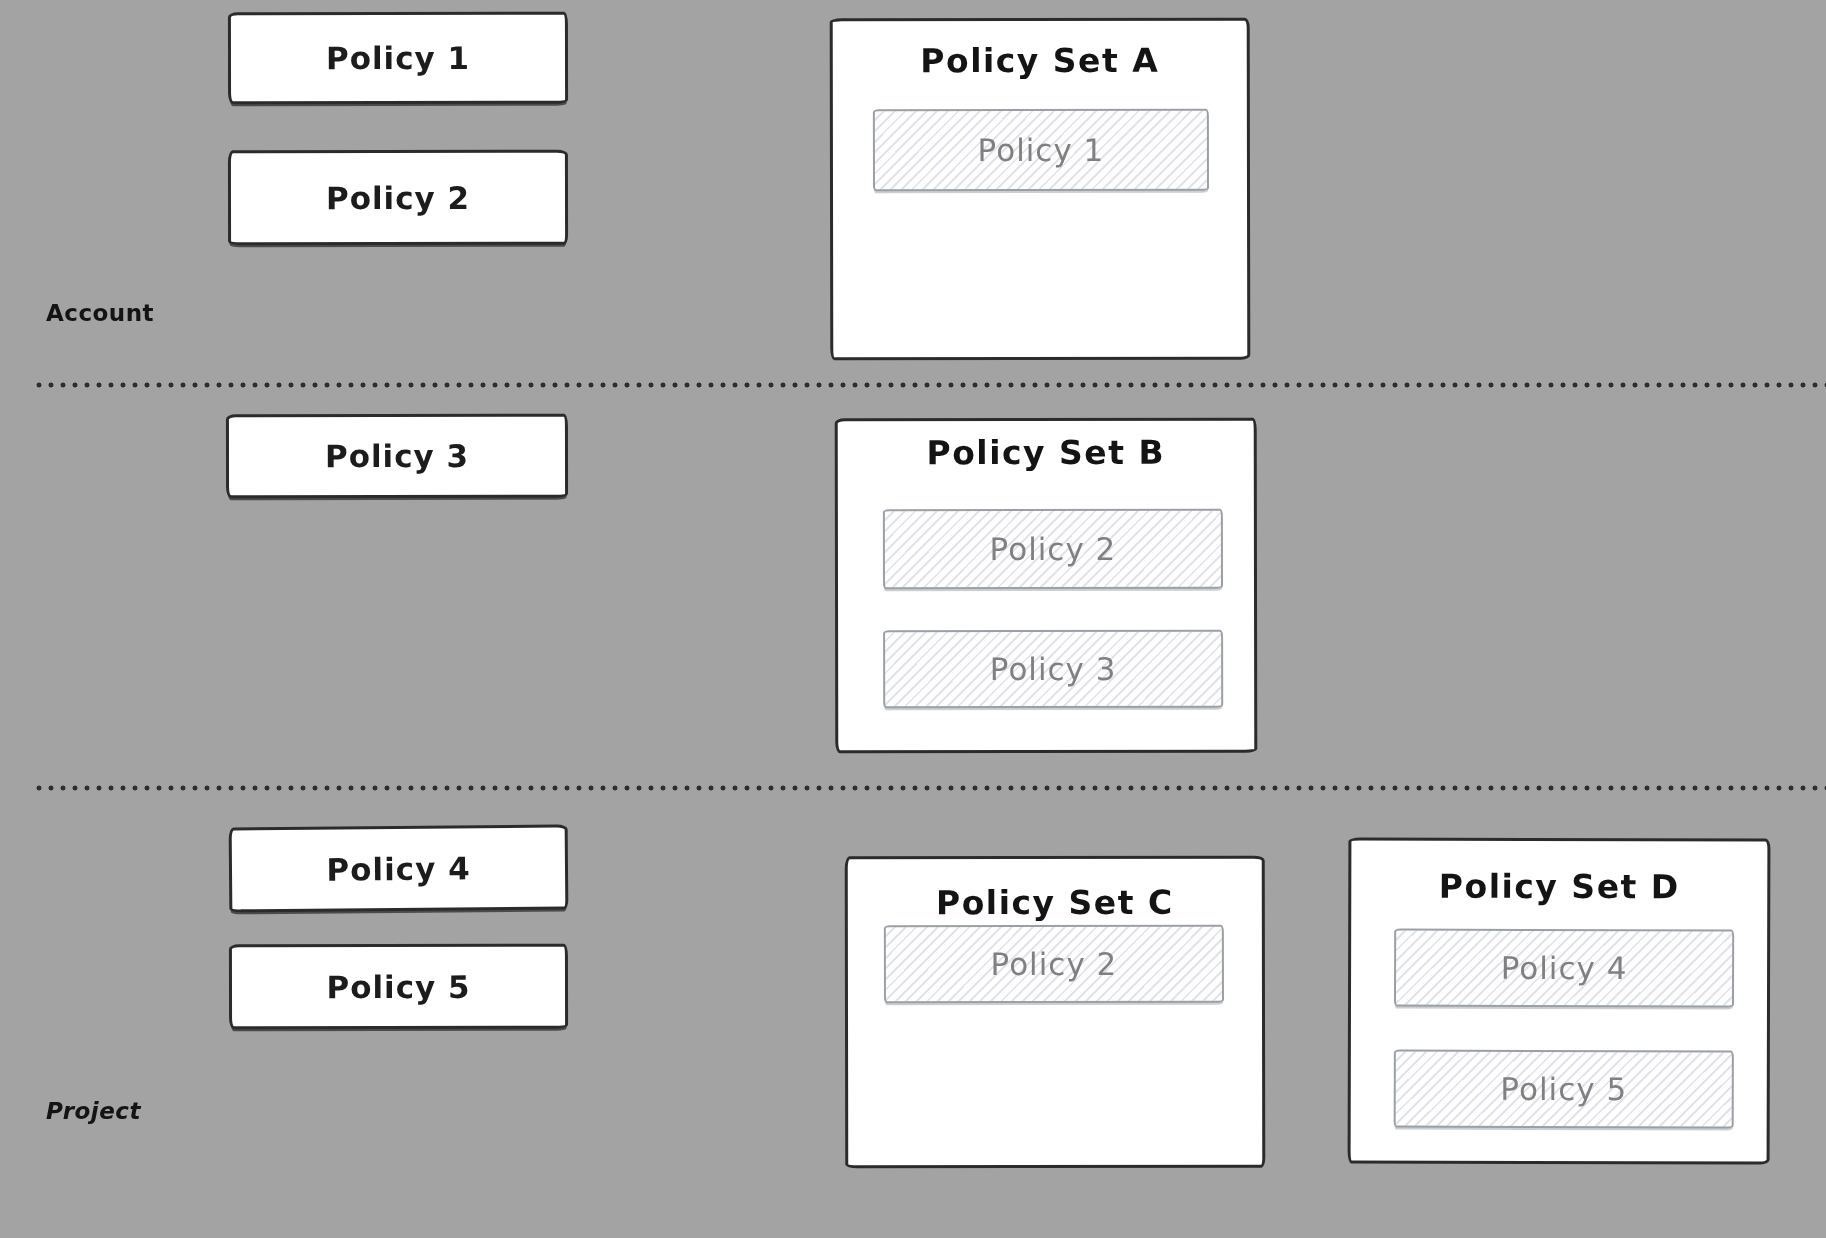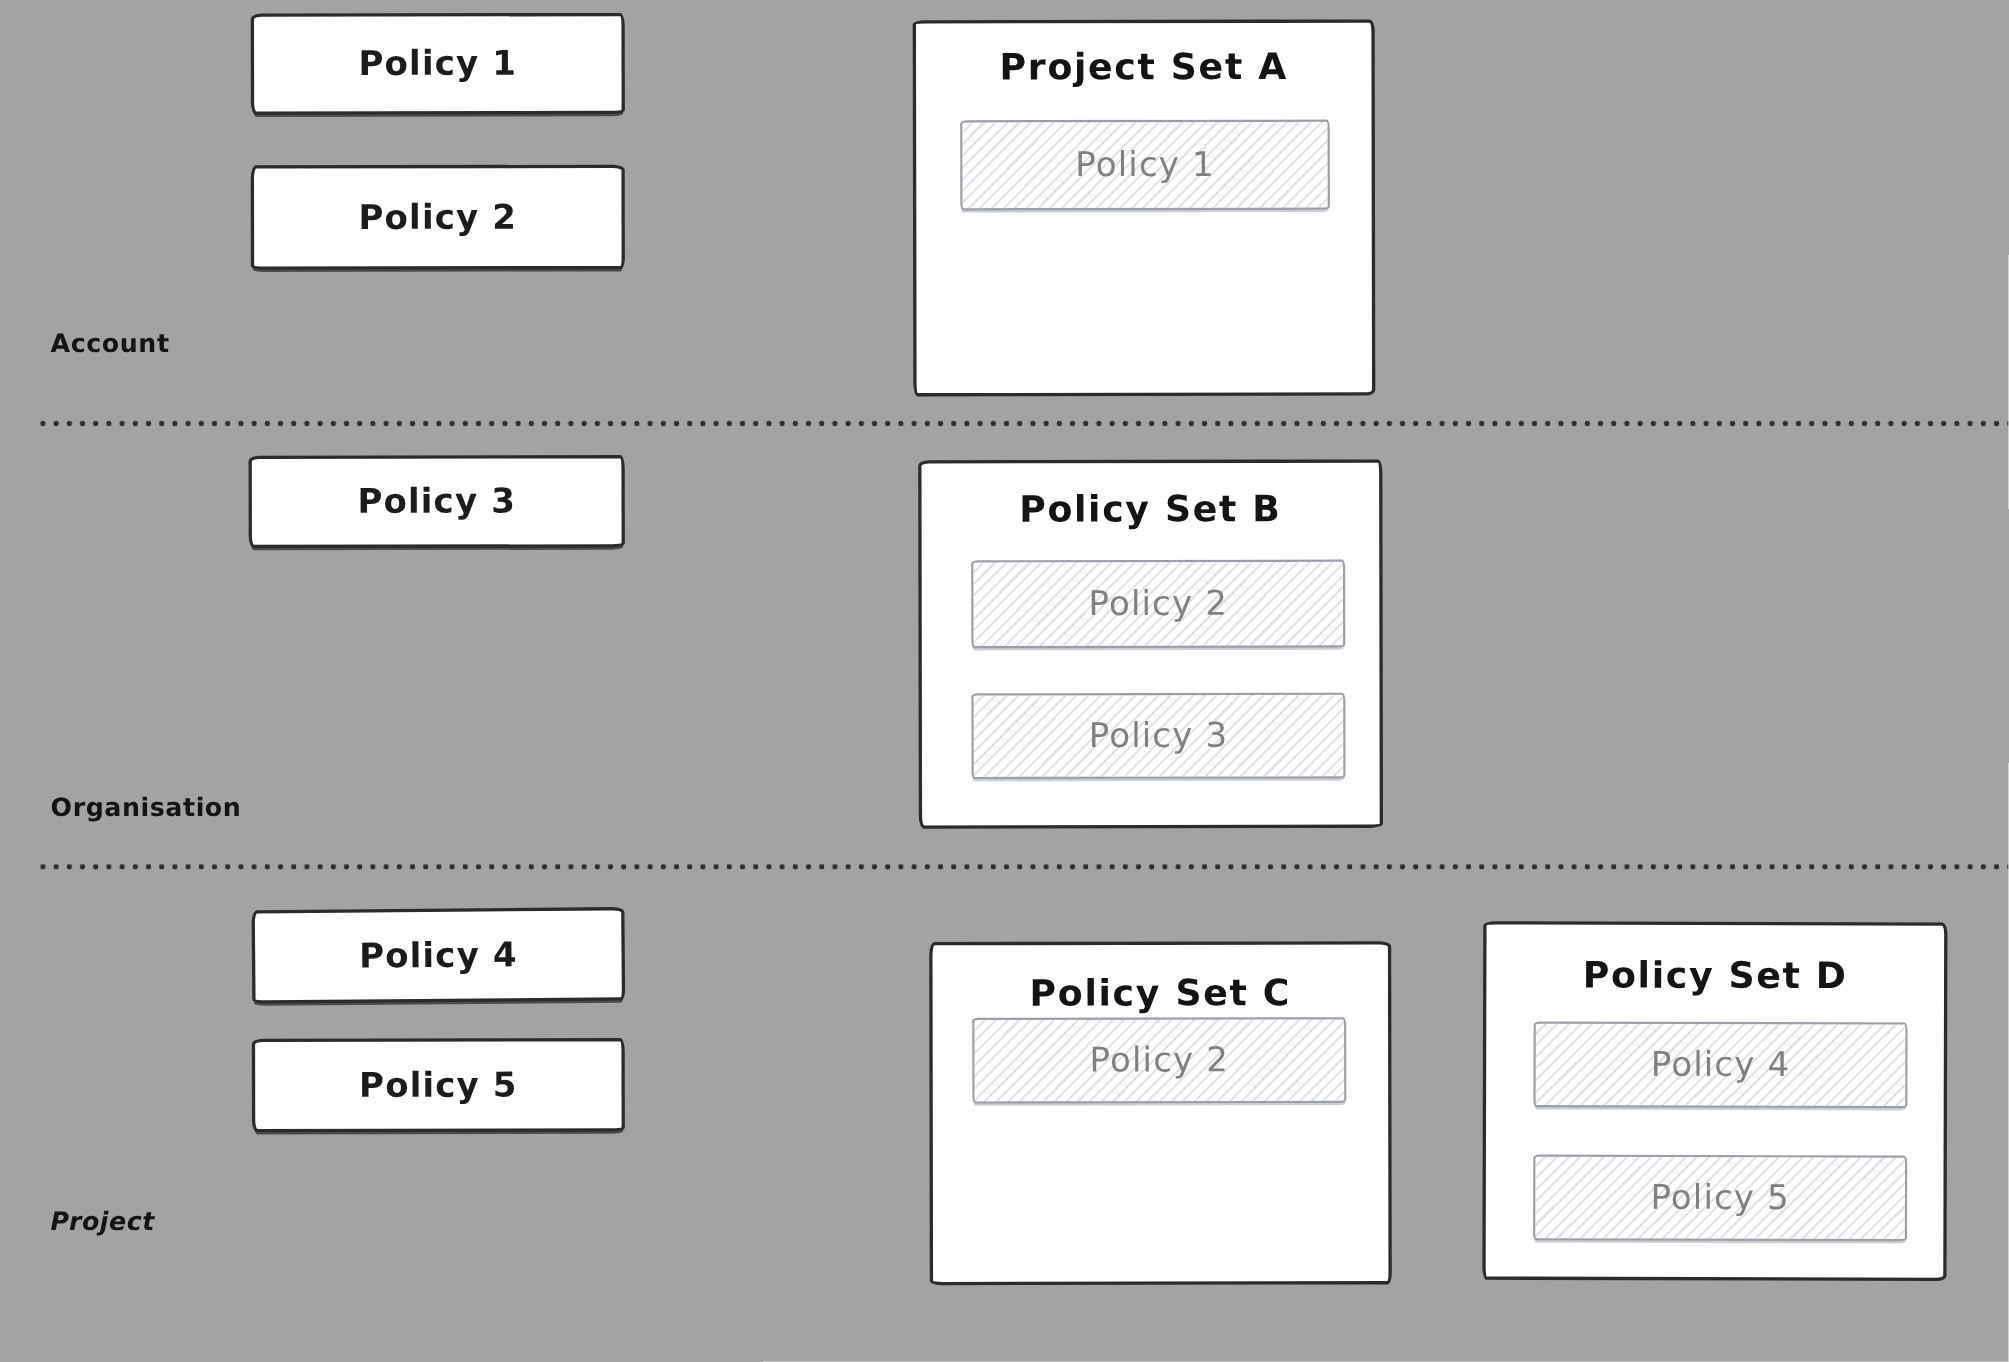--- a/index.html
+++ b/index.html
@@ -103,45 +103,44 @@
 
   <div class="policy-box sketch wob-a tilt-n" style="left:228px; top:12px; width:340px; height:92px;">
     <span>Policy 1</span>
   </div>
 
   <div class="policy-box sketch wob-b tilt-n" style="left:228px; top:150px; width:340px; height:95px;">
     <span>Policy 2</span>
   </div>
 
   <div class="policy-set sketch wob-c tilt-n" style="left:830px; top:18px; width:420px; height:342px;">
-    <div class="set-title" style="top:20px;">Project Set A</div>
+    <div class="set-title" style="top:20px;">Policy Set A</div>
     <div class="member-box" style="left:40px; top:88px; width:336px; height:82px;">
       <span>Policy 1</span>
     </div>
   </div>
 
   <div class="level-label" style="left:46px; top:300px;">Account</div>
 
   <div class="divider" style="top:382px;"></div>
 
   <div class="policy-box sketch wob-a tilt-n" style="left:226px; top:414px; width:342px; height:84px;">
     <span>Policy 3</span>
   </div>
 
   <div class="policy-set sketch wob-a tilt-n" style="left:835px; top:418px; width:422px; height:335px;">
-    <div class="set-title" style="top:22px;">Policy Set B</div>
+    <div class="set-title" style="top:12px;">Policy Set B</div>
     <div class="member-box" style="left:45px; top:88px; width:340px; height:80px;">
       <span>Policy 2</span>
     </div>
     <div class="member-box" style="left:45px; top:209px; width:340px; height:78px;">
       <span>Policy 3</span>
     </div>
   </div>
 
-  <div class="level-label" style="left:46px; top:722px;">Organisation</div>
 
   <div class="divider" style="top:785px;"></div>
 
   <div class="policy-box sketch wob-b" style="left:229px; top:826px; width:339px; height:85px; transform:rotate(-0.5deg);">
     <span>Policy 4</span>
   </div>
 
   <div class="policy-box sketch wob-a tilt-n" style="left:229px; top:944px; width:339px; height:85px;">
     <span>Policy 5</span>
   </div>

